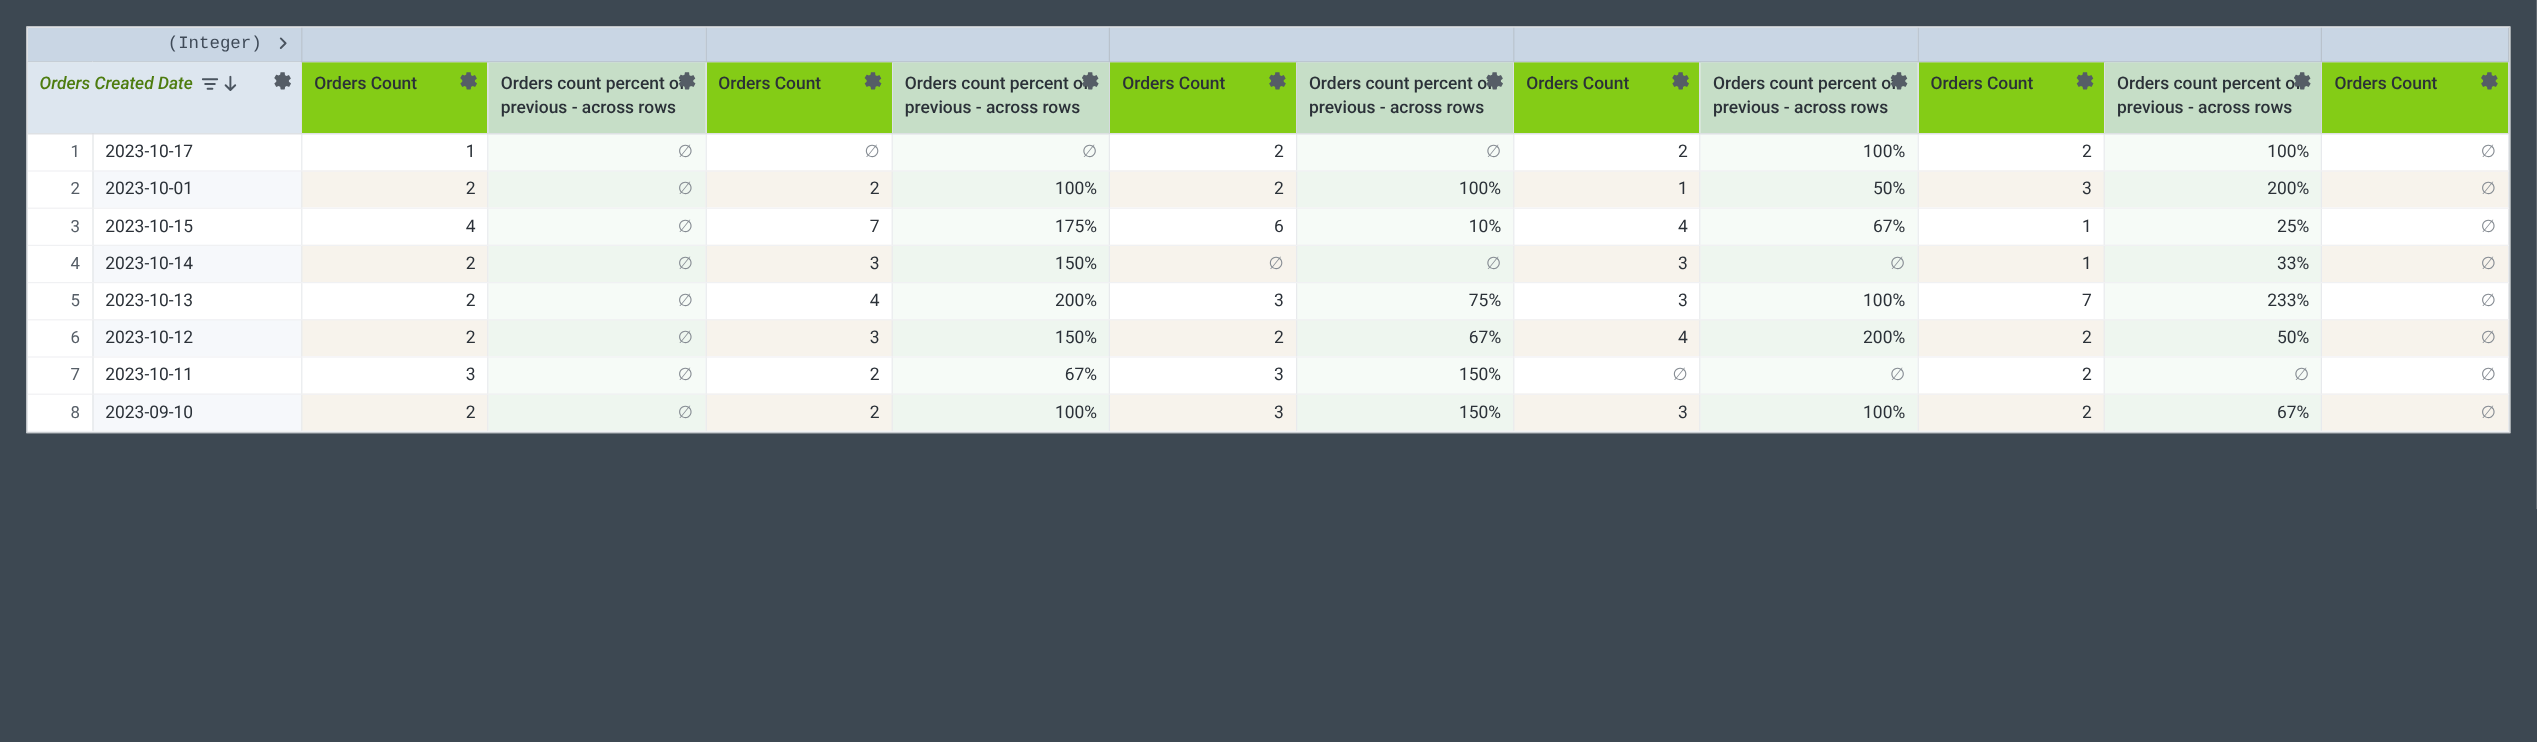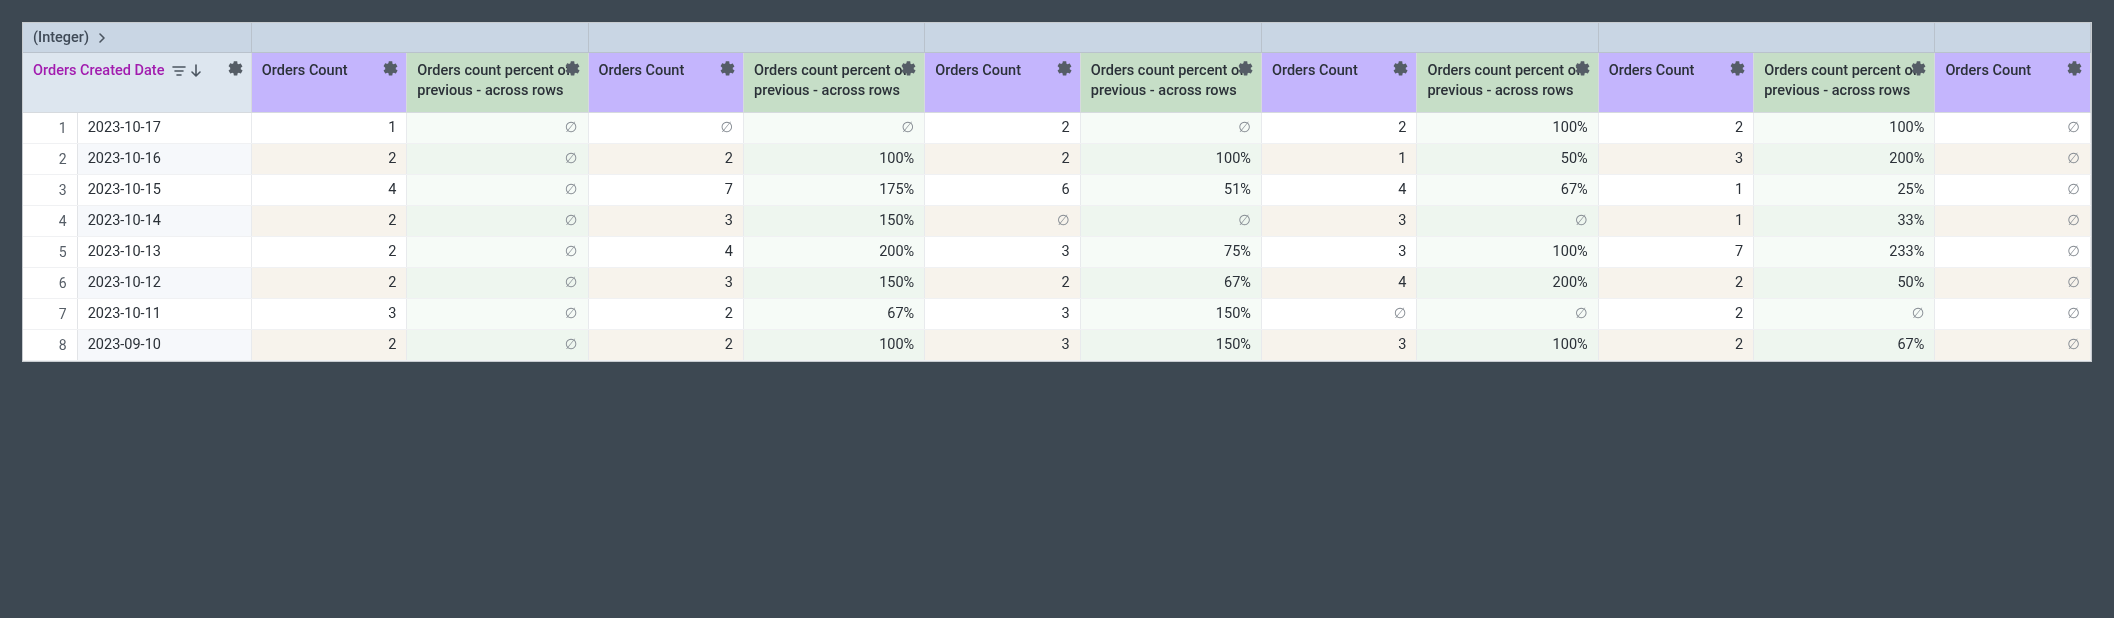--- a/index.html
+++ b/index.html
@@ -20,26 +20,27 @@
   col.date-col { width: 122px; }
   col.count-col { width: 109px; }
   col.pct-col { width: 127px; }
   col.count-col-last { width: 109px; }
 
   
   tr.super th {
     background: #c9d6e4;
     color: #3f4a57;
     font-weight: 500;
-    text-align: left;
+    text-align: right;
     padding: 6px 10px;
     border-right: 1px solid #b9c2cc;
     border-bottom: 1px solid #b9c2cc;
     height: 18px;
     vertical-align: middle;
+    font-family: Liberation Mono, monospace;
   }
   tr.super th.firstgroup { position: relative; }
   tr.super .chev {
     display: inline-block;
     vertical-align: middle;
     margin-left: 4px;
   }
   tr.super .chev svg { display:block; }
 
   
@@ -47,22 +48,22 @@
     border-right: 1px solid #d6dade;
     border-bottom: 1px solid #d6dade;
     font-weight: 500;
     font-size: 14.5px;
     text-align: left;
     padding: 8px 10px 10px 10px;
     vertical-align: top;
     position: relative;
     line-height: 1.4;
   }
-  tr.colhdr th.h-blue  { background: #dde6ef; color:#a21caf; }
-  tr.colhdr th.h-tan   { background: #c4b5fd; }
+  tr.colhdr th.h-blue  { background: #dde6ef; color:#4d7c0f;font-style:italic; }
+  tr.colhdr th.h-tan   { background: #84cc16; }
   tr.colhdr th.h-green { background: #c6dec7; }
 
   .gear {
     position: absolute;
     top: 7px; right: 7px;
     width: 17px; height: 17px;
     color: #555d66;
     cursor: pointer;
   }
   .gear svg { display:block; }
@@ -234,42 +235,42 @@
           <td class="count">2</td>
           <td class="pct"><span class="null">∅</span></td>
           <td class="count">2</td>
           <td class="pct">100%</td>
           <td class="count">2</td>
           <td class="pct">100%</td>
           <td class="count"><span class="null">∅</span></td>
         </tr>
         <tr class="even">
           <td class="rownum">2</td>
-          <td class="date">2023-10-16</td>
+          <td class="date">2023-10-01</td>
           <td class="count">2</td>
           <td class="pct"><span class="null">∅</span></td>
           <td class="count">2</td>
           <td class="pct">100%</td>
           <td class="count">2</td>
           <td class="pct">100%</td>
           <td class="count">1</td>
           <td class="pct">50%</td>
           <td class="count">3</td>
           <td class="pct">200%</td>
           <td class="count"><span class="null">∅</span></td>
         </tr>
         <tr class="odd">
           <td class="rownum">3</td>
           <td class="date">2023-10-15</td>
           <td class="count">4</td>
           <td class="pct"><span class="null">∅</span></td>
           <td class="count">7</td>
           <td class="pct">175%</td>
           <td class="count">6</td>
-          <td class="pct">51%</td>
+          <td class="pct">10%</td>
           <td class="count">4</td>
           <td class="pct">67%</td>
           <td class="count">1</td>
           <td class="pct">25%</td>
           <td class="count"><span class="null">∅</span></td>
         </tr>
         <tr class="even">
           <td class="rownum">4</td>
           <td class="date">2023-10-14</td>
           <td class="count">2</td>

